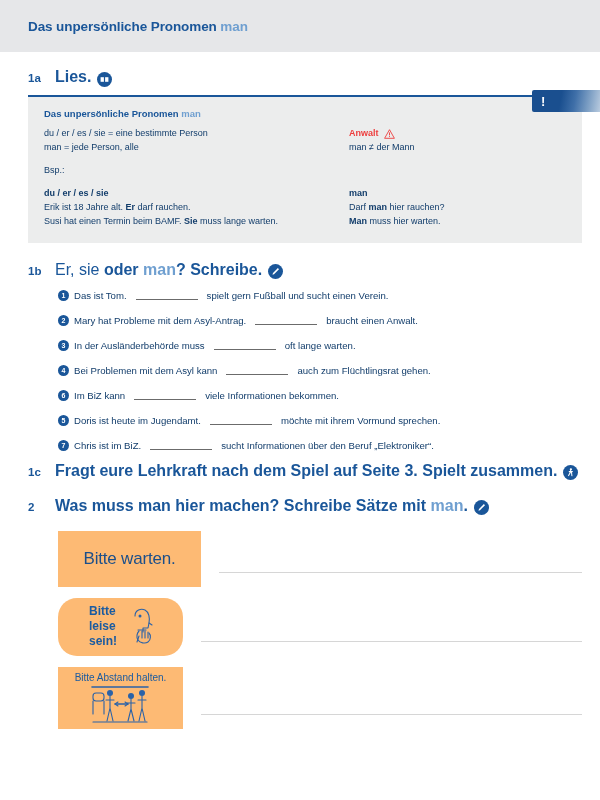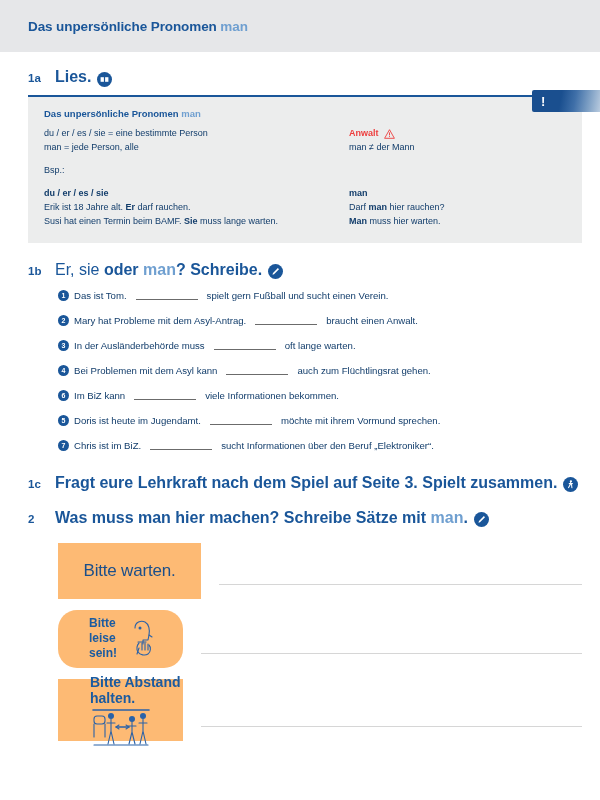--- a/index.html
+++ b/index.html
@@ -163,21 +163,21 @@
   .blank {
     display: inline-block;
     width: 62px;
     border-bottom: 1px solid #6b6b6b;
     height: 9px;
     margin: 0 4px;
     flex: 0 0 auto;
   }
 
   
-  .ex-1c { margin-top: 16px; }
+  .ex-1c { margin-top: 4px; }
   .ex-2  { margin-top: 17px; }
 
   
   .signs { margin-top: 16px; padding-left: 30px; }
   .sign-row { display: flex; align-items: flex-end; margin-bottom: 11px; }
   .sign {
     background: #fdba74;
     flex: 0 0 auto;
     display: flex;
     align-items: center;
@@ -208,23 +208,22 @@
   }
   .sign-3 .inner3 {
     display: flex;
     flex-direction: column;
     align-items: center;
     gap: 1px;
     padding-top: 3px;
   }
   .sign-3 .stext {
     color: #1b5ba0;
-    font-size: 14px;
-    font-weight: bold;
-    padding-left: 32px;
+    font-size: 10px;
+    font-weight: normal;
   }
   .ans-line {
     flex: 1;
     border-bottom: 1.5px solid #d6d6d6;
     margin-left: 18px;
     margin-bottom: 14px;
     height: 1px;
   }
 </style>
 </head>

